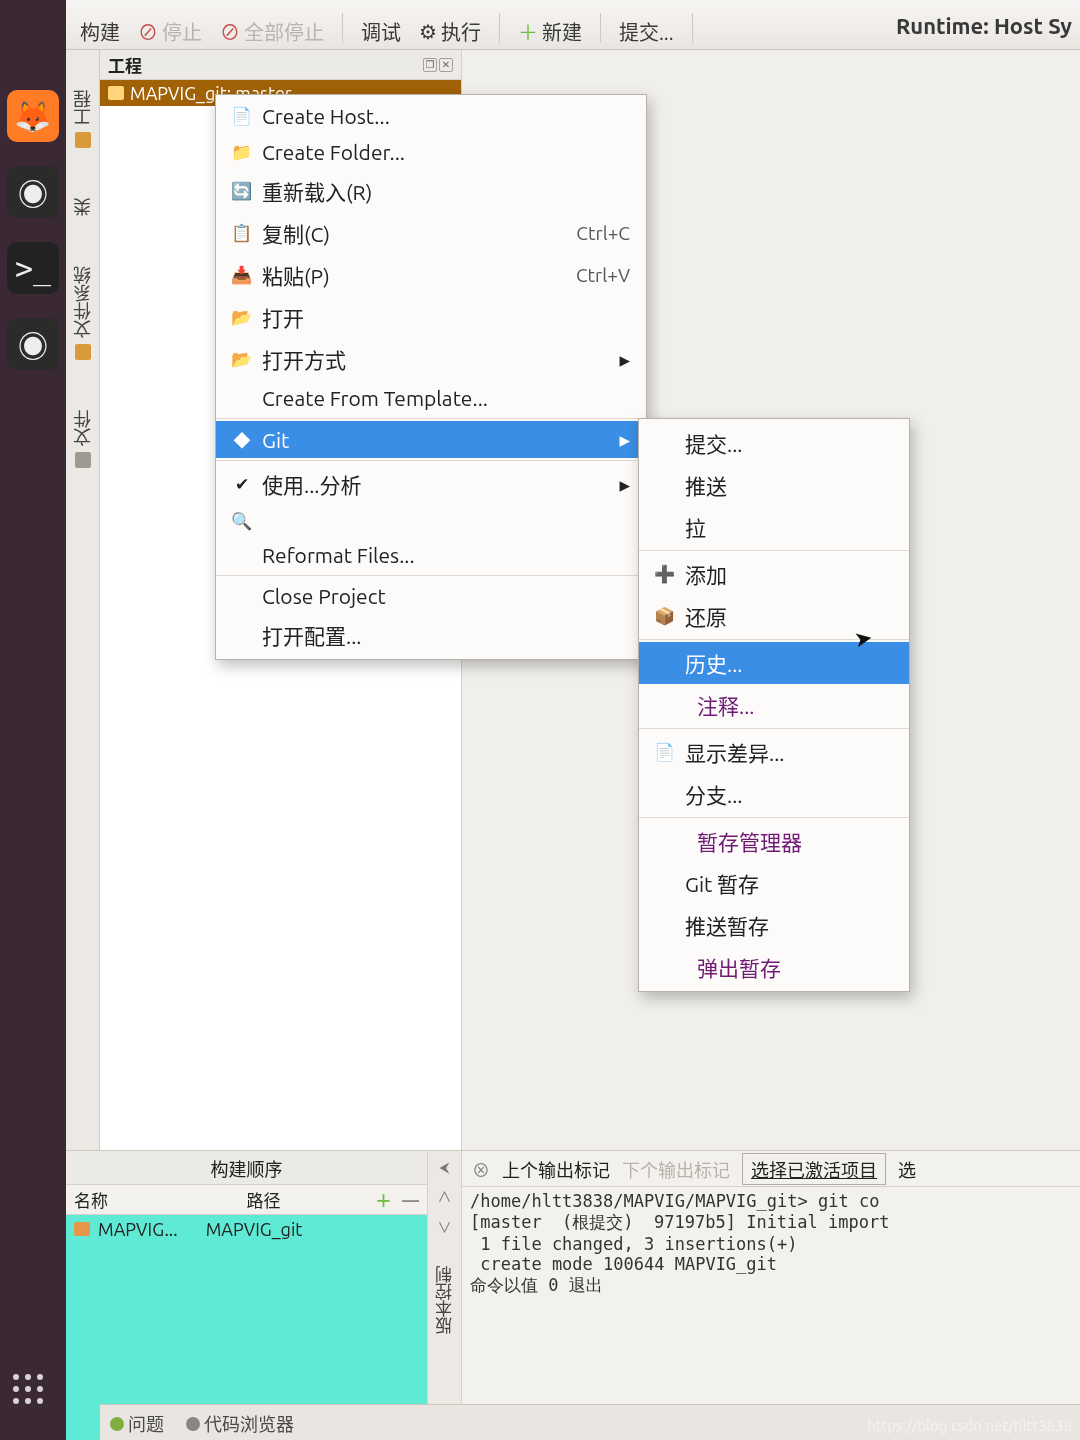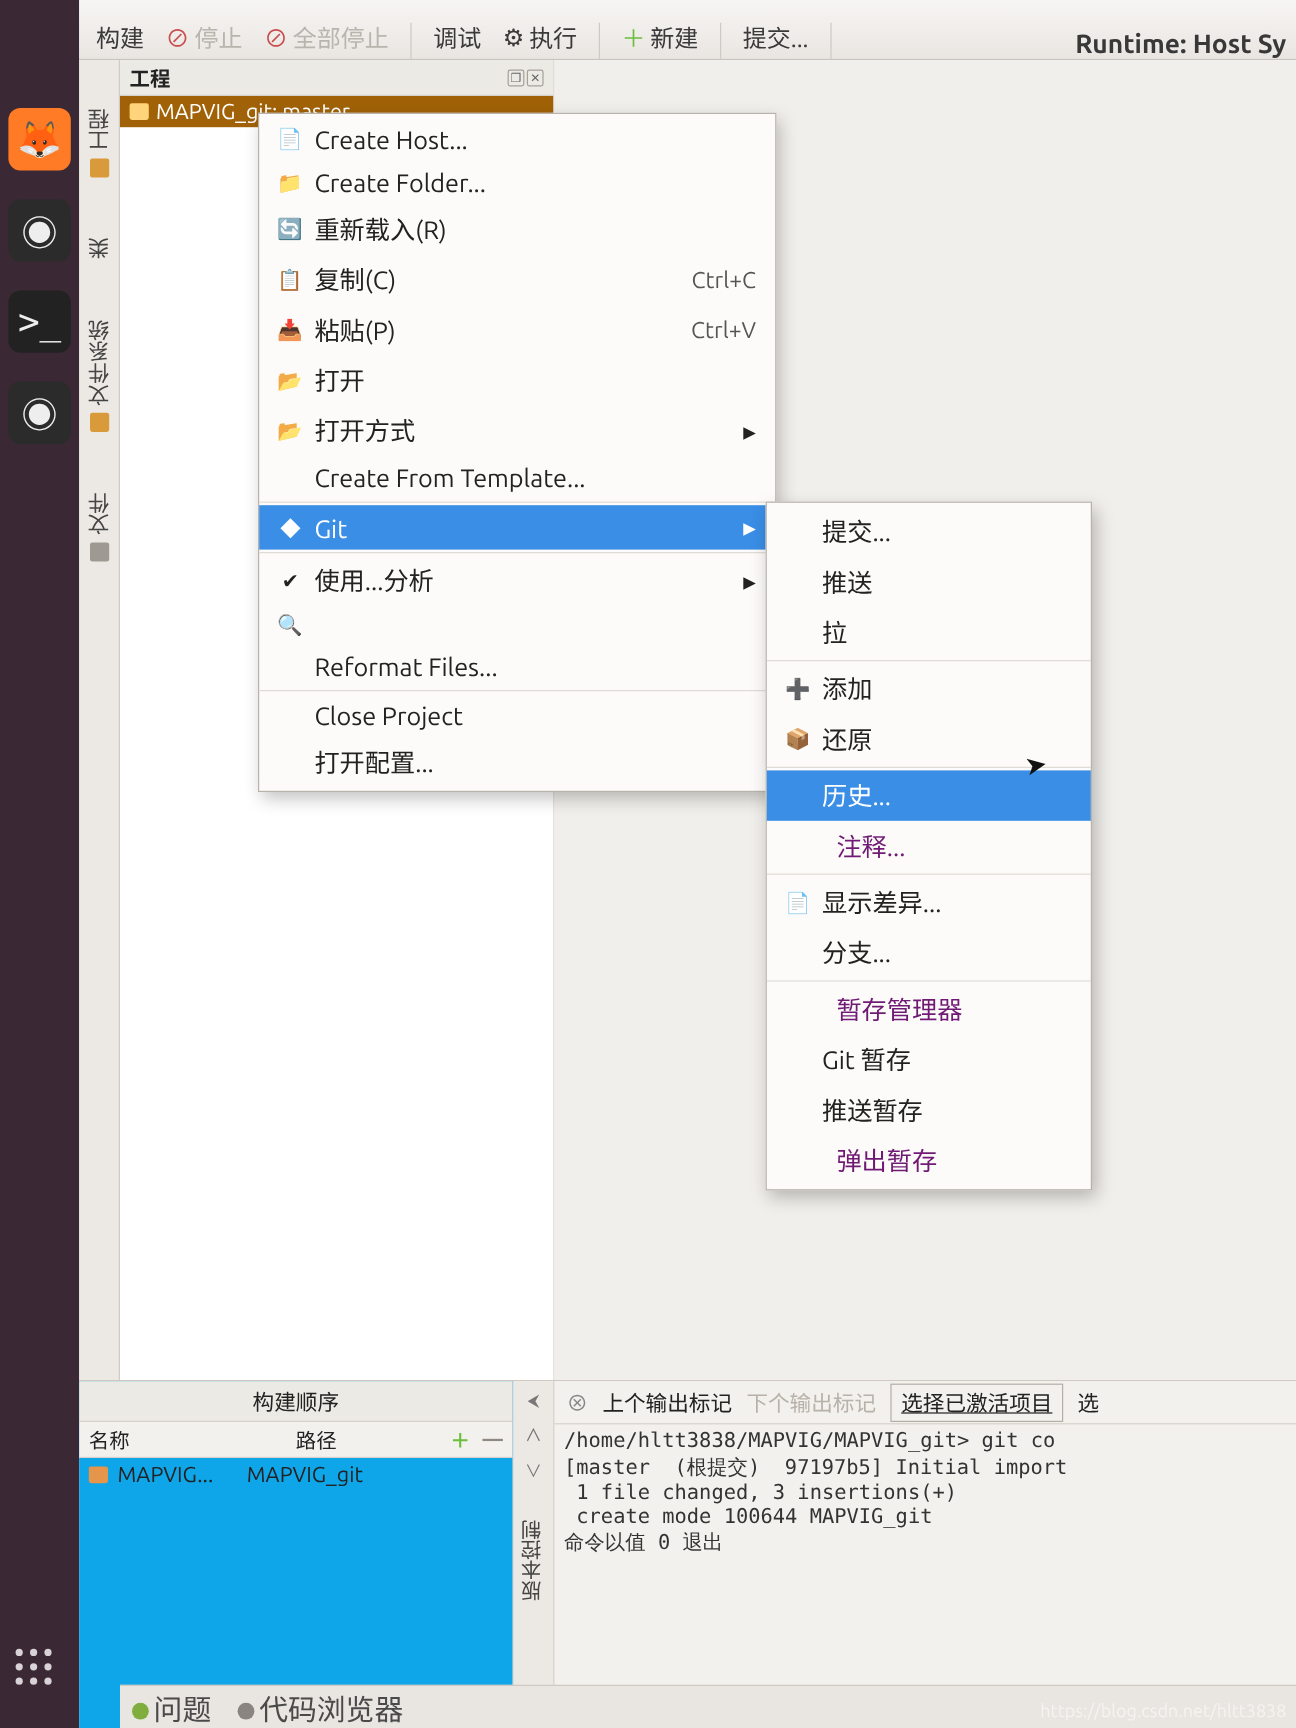--- a/index.html
+++ b/index.html
@@ -6,21 +6,21 @@
   body { width: 1080px; height: 1440px; background: #2c001e; overflow: hidden; position: relative; font-size: 18px; color: #222; }
   .launcher { position: absolute; left: 0; top: 0; width: 66px; height: 100%; background: #3a2934; display: flex; flex-direction: column; align-items: center; gap: 24px; padding-top: 90px; }
   .launcher .li { width: 52px; height: 52px; border-radius: 10px; display: flex; align-items: center; justify-content: center; font-size: 30px; color: #eee; }
   .fx { background: #ff7b26; }
   .grn { background: #2b2b2b; color: #84d420; }
   .term { background: #222; color: #fff; font-family: monospace; }
   .dots { position: absolute; left: 13px; bottom: 36px; display: grid; grid-template-columns: repeat(3,6px); gap: 6px; }
   .dots span { width: 6px; height: 6px; background: #d9d2d6; border-radius: 50%; }
 
   .ide { position: absolute; left: 66px; top: 0; right: 0; bottom: 0; background: #f4f4f2; display: flex; flex-direction: column; }
-  .toolbar { height: 50px; background: linear-gradient(#f7f5f3,#e9e6e2); border-bottom: 1px solid #c9c4bd; display: flex; align-items: flex-end; gap: 6px; padding: 0 8px; font-size: 20px; color: #3a3a3a; }
+  .toolbar { height: 50px; background: linear-gradient(#f7f5f3,#e9e6e2); border-bottom: 1px solid #c9c4bd; display: flex; align-items: flex-start; gap: 6px; padding: 13px 8px; font-size: 20px; color: #3a3a3a; }
   .toolbar .sep { width: 1px; height: 30px; background: #cfc9c2; margin: 0 6px; }
   .toolbar .btn { display: flex; align-items: center; gap: 4px; padding: 4px 6px; white-space: nowrap; }
   .toolbar .btn.dis { color: #b9b4ad; }
   .runtime { margin-left: auto; font-weight: bold; color: #383838; font-size: 22px; }
 
   .workrow { flex: 1; display: flex; min-height: 0; }
   .sidetabs { width: 34px; background: #ece9e4; border-right: 1px solid #d0ccc5; display: flex; flex-direction: column; align-items: center; gap: 50px; padding-top: 40px; }
   .sidetabs .vt { writing-mode: vertical-rl; transform: rotate(180deg); font-size: 18px; color: #444; display: flex; align-items: center; gap: 6px; }
   .sidetabs .ti { width: 16px; height: 16px; background: #d89a3a; border-radius: 2px; }
   .sidetabs .ti.gr { background: #9e9a92; }
@@ -44,38 +44,38 @@
   .mi .arr { color: #222; }
   .mi.sel { background: #3a8ee6; color: #fff; }
   .mi.sel .sc, .mi.sel .arr { color: #fff; }
   .msep { height: 1px; background: #e0dcd5; margin: 2px 0; }
 
   .submenu { position: absolute; left: 638px; top: 418px; width: 272px; background: #fcfbf9; border: 1px solid #b7b2aa; box-shadow: 3px 6px 14px rgba(0,0,0,.25); padding: 3px 0; font-size: 21px; }
   .submenu .mi.dis { color: #701a75; margin-left: 12px; }
   .cursor { position: absolute; left: 854px; top: 625px; font-size: 22px; color: #111; pointer-events: none; transform: rotate(-10deg); }
 
   .bottomrow { height: 290px; display: flex; border-top: 1px solid #cfc9c2; }
-  .build-order { width: 362px; background: #0ea5e9; border-right: 1px solid #d6d1ca; display: flex; flex-direction: column; }
+  .build-order { width: 362px; background: #5eead4; border-right: 1px solid #d6d1ca; display: flex; flex-direction: column; }
   .bo-title { background: #eceae5; display: flex; align-items: center; justify-content: center; height: 34px; font-size: 18px; border-bottom: 1px solid #d6d1ca; }
   .bo-head { display: flex; align-items: center; height: 30px; background: #f3f1ed; border-bottom: 1px solid #d6d1ca; font-size: 17px; padding: 0 8px; gap: 10px; }
   .bo-head .spacer { flex: 1; }
   .bo-head .plus { color: #6abf3d; font-weight: bold; }
   .bo-head .minus { color: #8e8a82; font-weight: bold; }
   .bo-row { display: flex; align-items: center; gap: 8px; padding: 4px 8px; font-size: 18px; }
   .bo-row .fic { width: 16px; height: 14px; background: #e6964a; border-radius: 2px; }
 
   .console { flex: 1; background: #f3f1ed; display: flex; flex-direction: column; font-size: 17px; }
   .con-tabs { height: 36px; display: flex; align-items: center; gap: 12px; padding: 0 10px; border-bottom: 1px solid #d6d1ca; font-size: 18px; }
   .con-tabs .ct.dim { color: #b8b2aa; }
   .con-tabs .ct.box { border: 1px solid #b3aea6; padding: 2px 8px; text-decoration: underline; }
   .con-body { flex: 1; padding: 4px 8px; font-family: monospace; font-size: 17px; white-space: pre; overflow: hidden; color: #333; }
   .con-side { width: 34px; background: #ece9e4; border-right: 1px solid #d6d1ca; display: flex; flex-direction: column; align-items: center; gap: 10px; padding-top: 8px; font-size: 14px; color: #777; }
   .con-wrap { display: flex; flex: 1; }
 
-  .statusbar { position: absolute; left: 100px; bottom: 0; right: 0; height: 36px; background: #e9e6e1; border-top: 1px solid #cfc9c2; display: flex; align-items: center; gap: 22px; padding: 4px 10px; font-size: 24px; color: #4a4a4a; }
+  .statusbar { position: absolute; left: 100px; bottom: 0; right: 0; height: 36px; background: #e9e6e1; border-top: 1px solid #cfc9c2; display: flex; align-items: center; gap: 22px; padding: 4px 10px; font-size: 18px; color: #4a4a4a; }
   .statusbar .sic { width: 14px; height: 14px; border-radius: 50%; background: #8a8580; display: inline-block; margin-right: 4px; }
   .watermark { position: absolute; right: 8px; bottom: 6px; color: rgba(255,255,255,.55); font-size: 15px; }
 </style>
 </head>
 <body>
 
 <div class="launcher">
   <div class="li fx">🦊</div>
   <div class="li grn">◉</div>
   <div class="li term">&gt;_</div>

